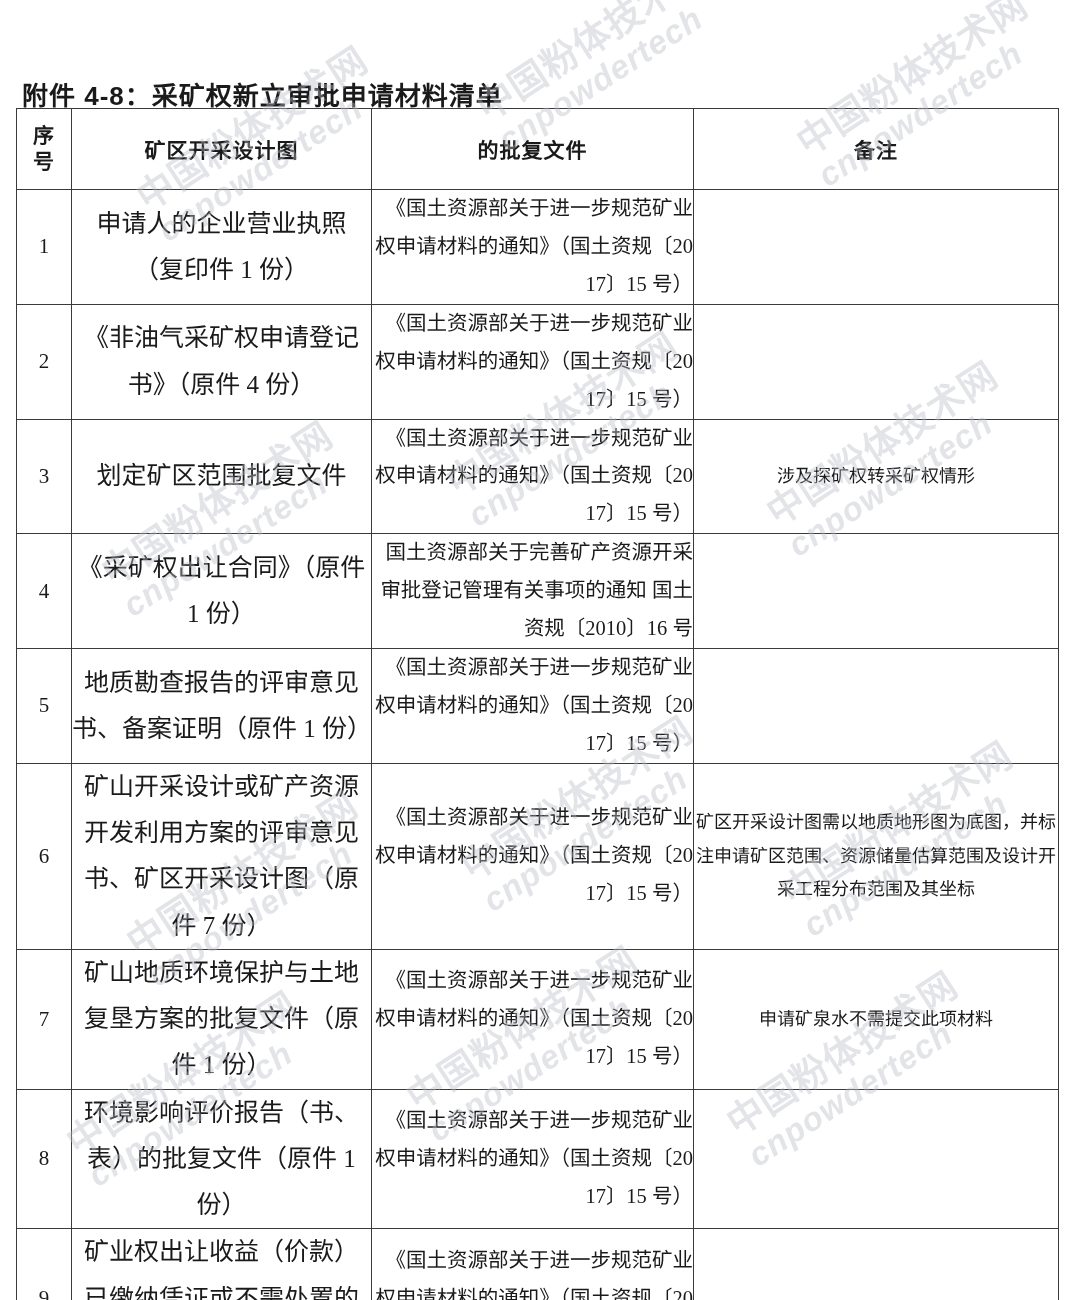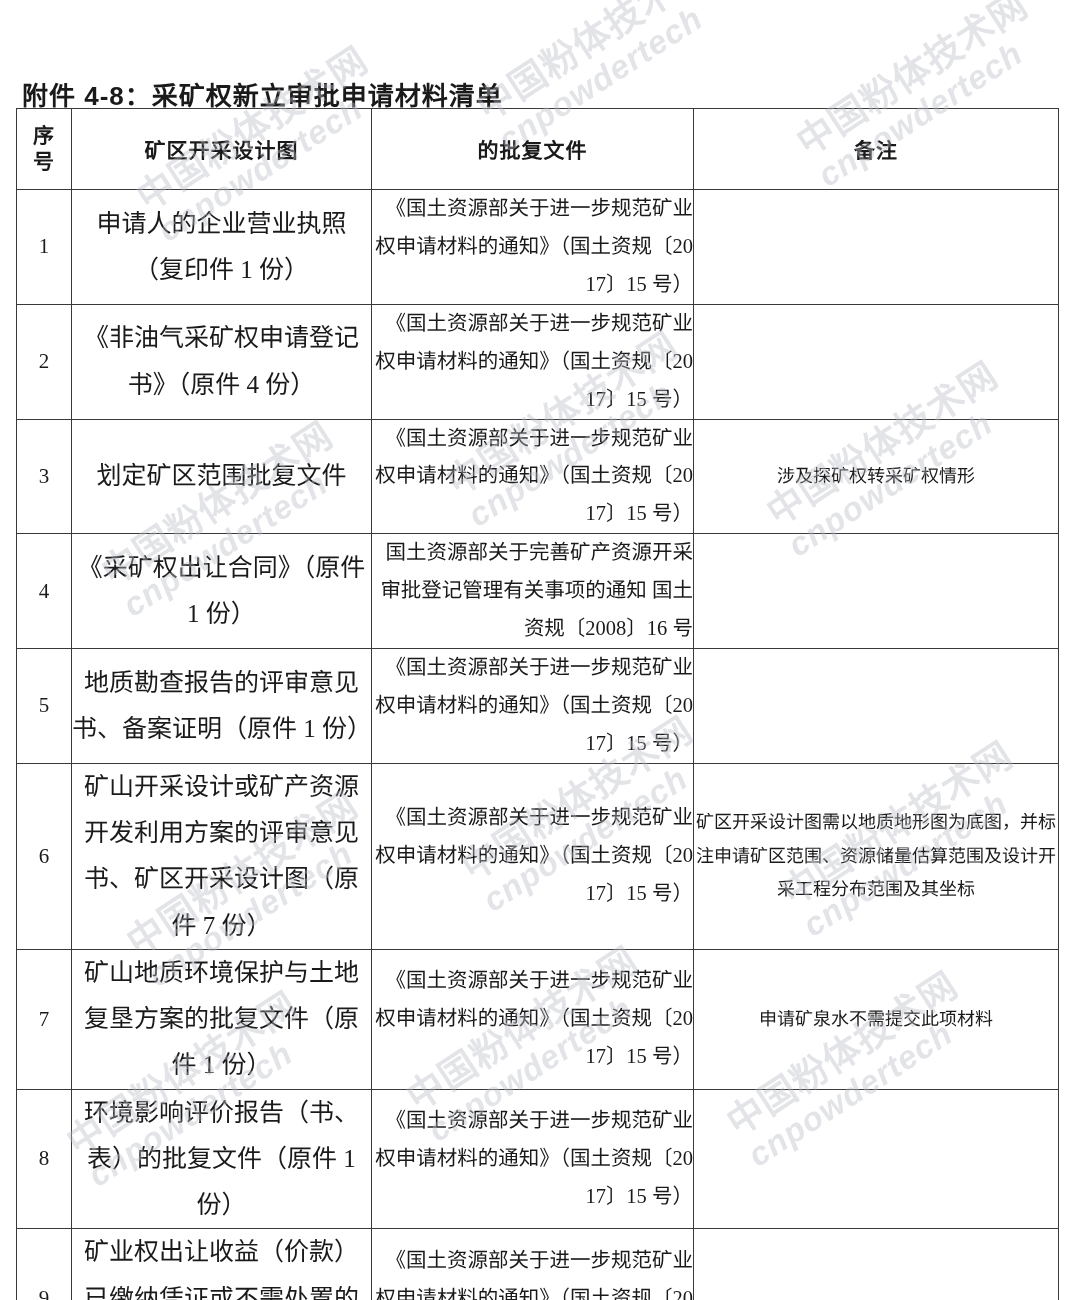--- a/index.html
+++ b/index.html
@@ -203,21 +203,21 @@
       </tr>
       <tr style="height: 98px;">
         <td class="cell-no">3</td>
         <td class="cell-name">划定矿区范围批复文件</td>
         <td class="cell-basis">《国土资源部关于进一步规范矿业权申请材料的通知》（国土资规〔2017〕15 号）</td>
         <td class="cell-note">涉及探矿权转采矿权情形</td>
       </tr>
       <tr style="height: 98px;">
         <td class="cell-no">4</td>
         <td class="cell-name">《采矿权出让合同》（原件 1 份）</td>
-        <td class="cell-basis">国土资源部关于完善矿产资源开采审批登记管理有关事项的通知 国土资规〔2008〕16 号</td>
+        <td class="cell-basis">国土资源部关于完善矿产资源开采审批登记管理有关事项的通知 国土资规〔2010〕16 号</td>
         <td class="cell-note is-empty"></td>
       </tr>
       <tr style="height: 98px;">
         <td class="cell-no">5</td>
         <td class="cell-name">地质勘查报告的评审意见书、备案证明（原件 1 份）</td>
         <td class="cell-basis">《国土资源部关于进一步规范矿业权申请材料的通知》（国土资规〔2017〕15 号）</td>
         <td class="cell-note is-empty"></td>
       </tr>
       <tr style="height: 170px;">
         <td class="cell-no">6</td>

